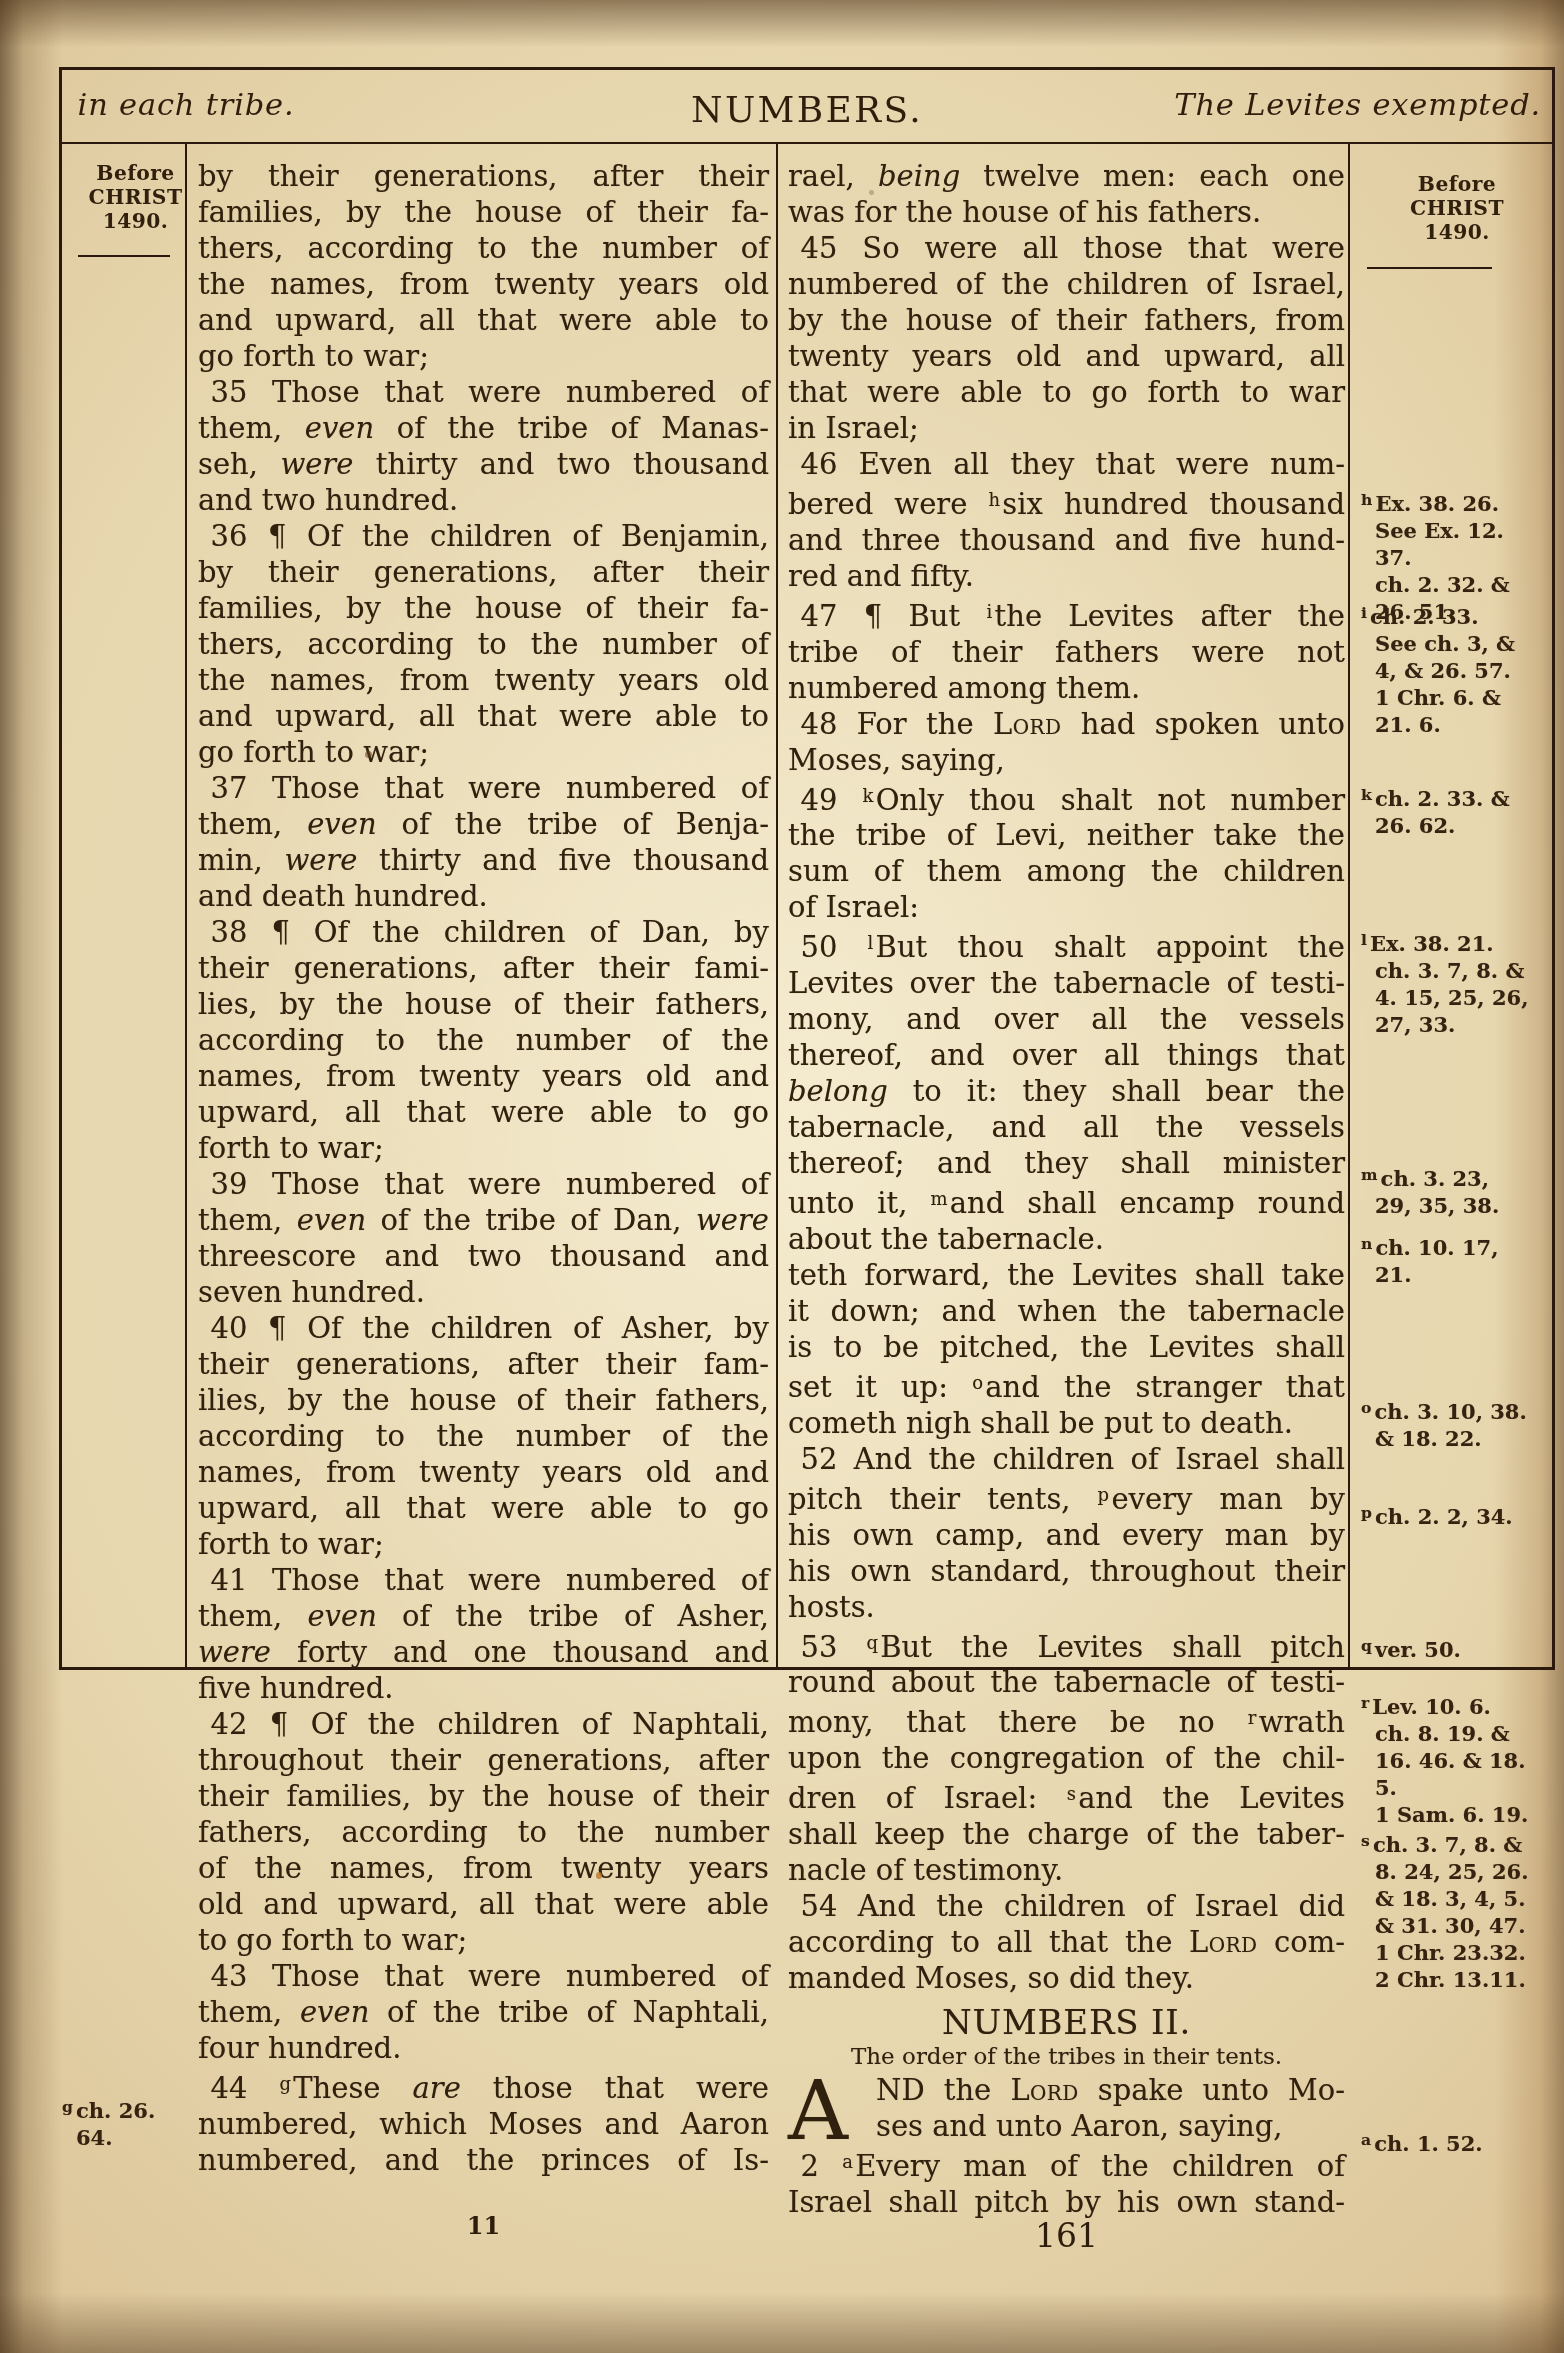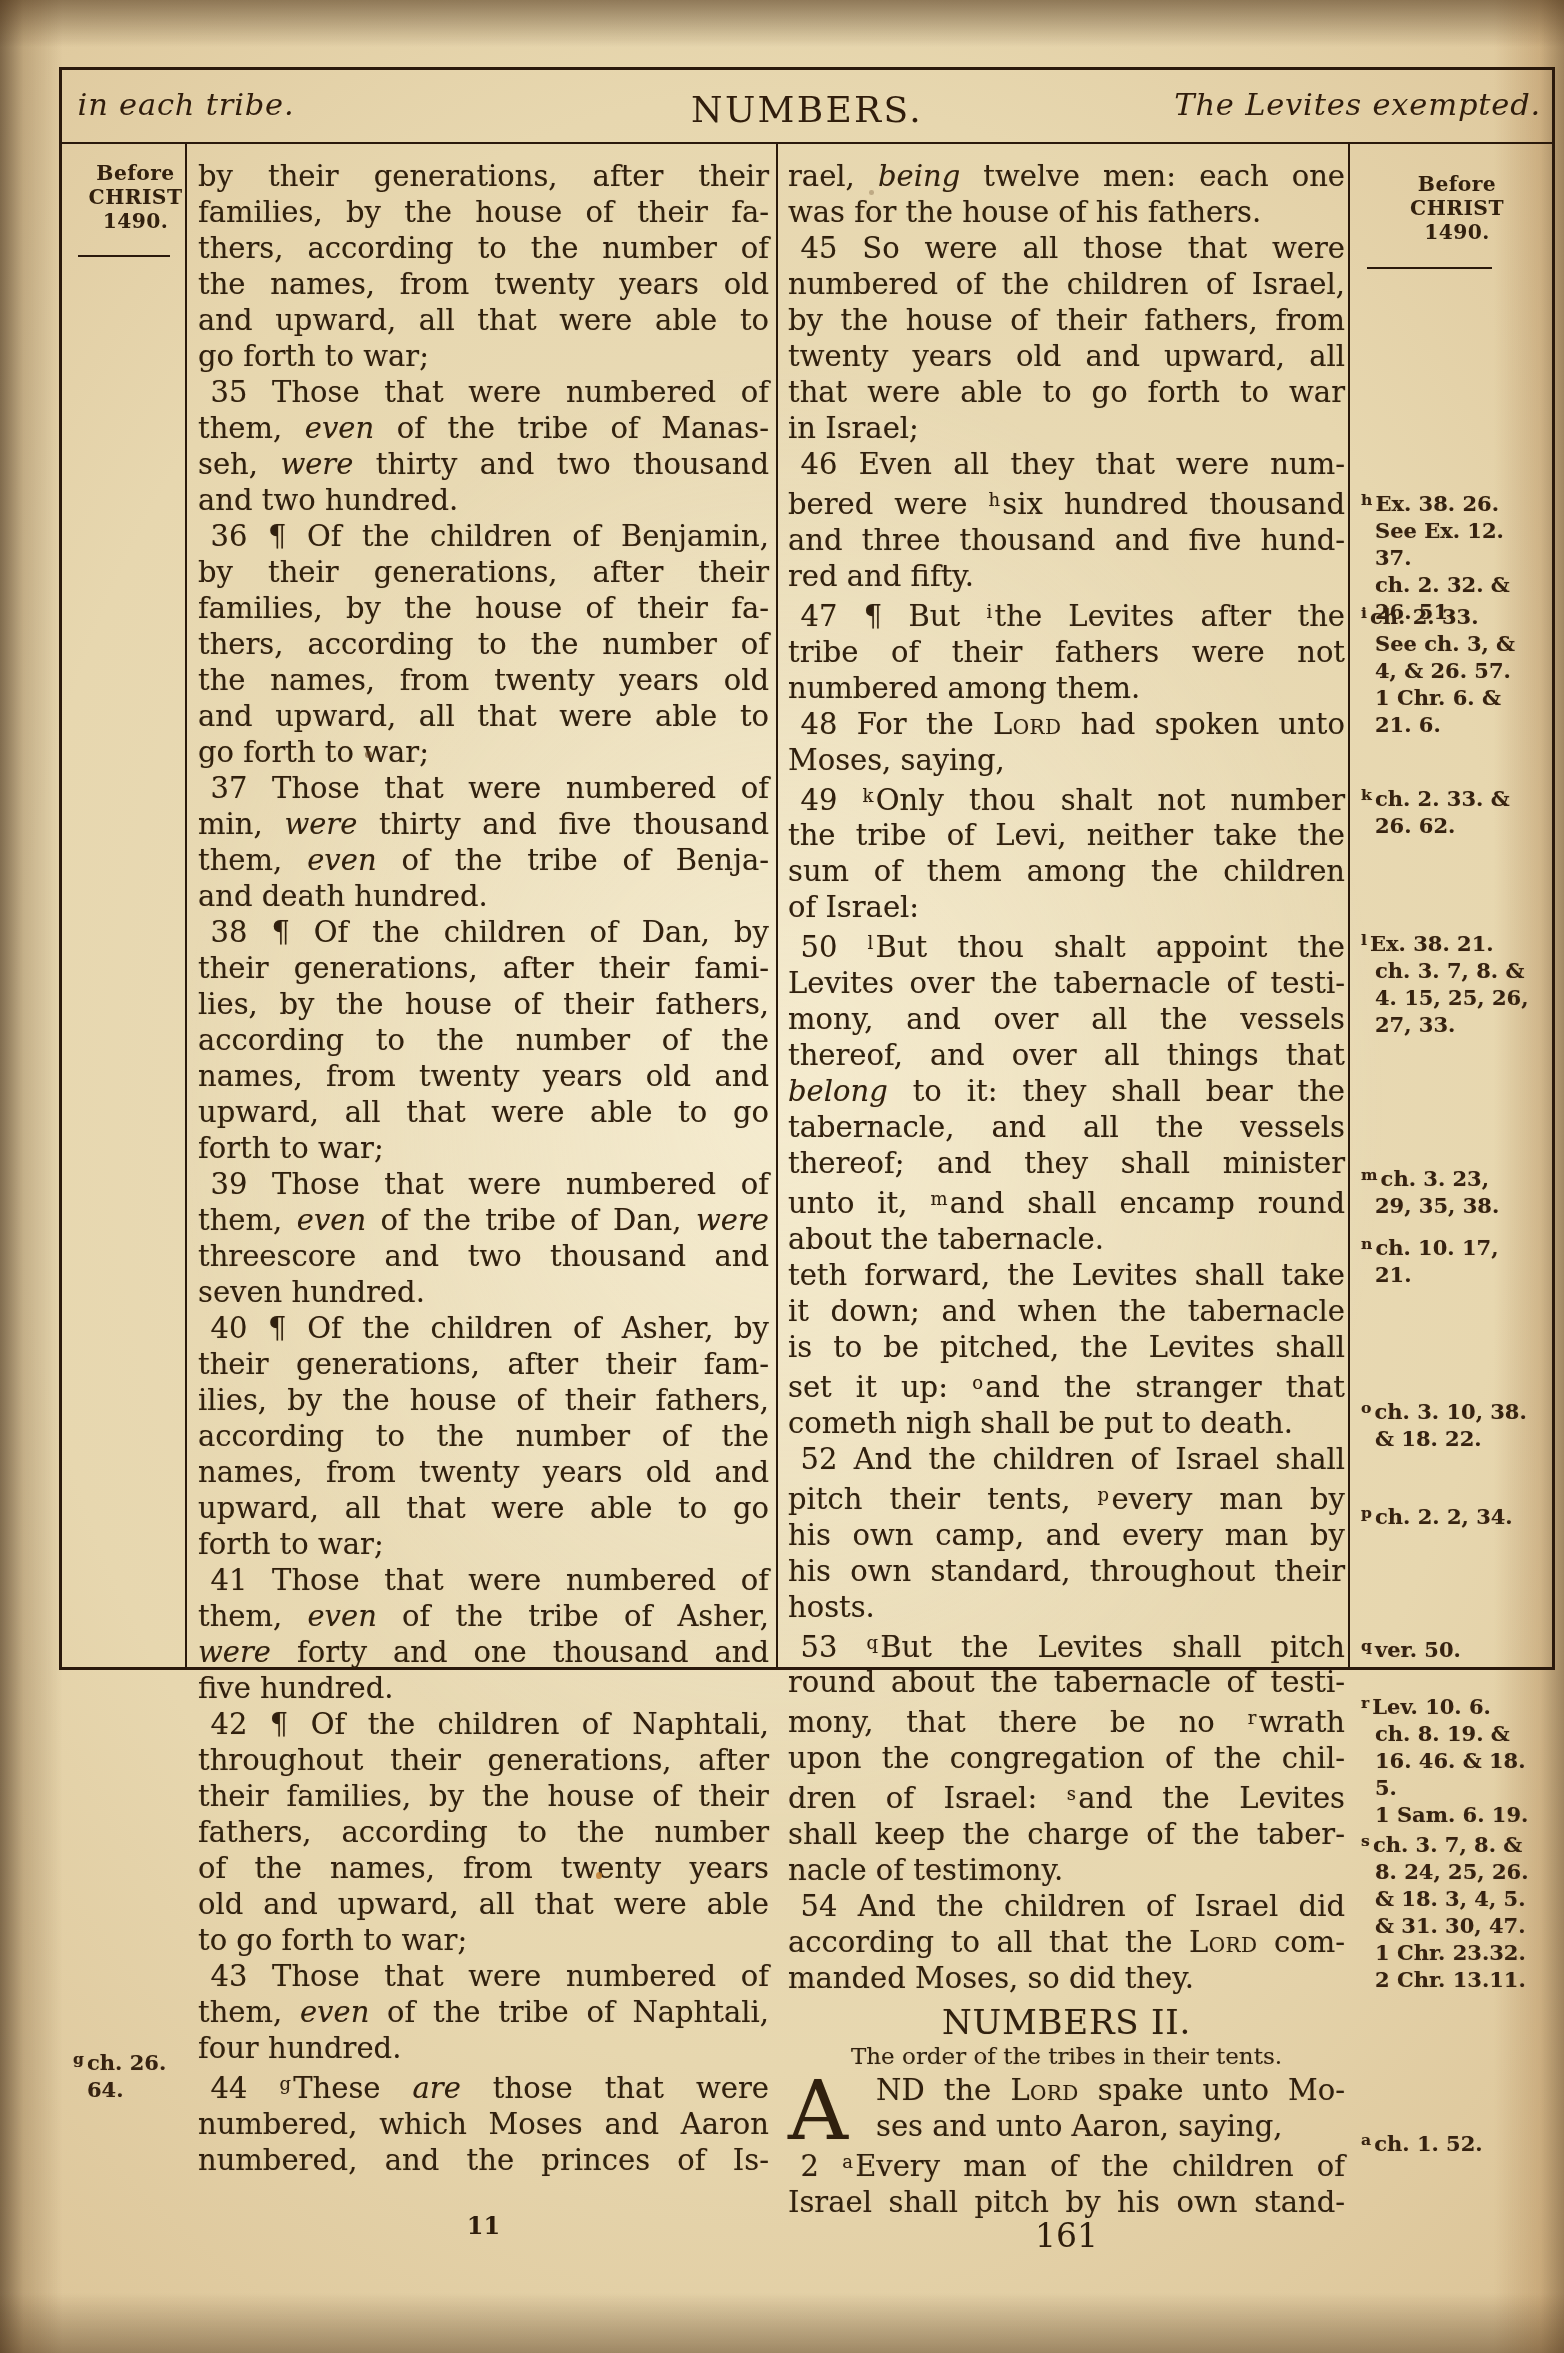--- a/index.html
+++ b/index.html
@@ -47,21 +47,21 @@
   .sc{font-variant:small-caps;letter-spacing:0.4px;}
   .line.chapter{height:45px;line-height:52px;text-align:center;text-align-last:center;
        font-size:34px;letter-spacing:0.8px;}
   .line.subtitle{height:31px;line-height:31px;text-align:left;text-align-last:center;
        font-size:23px;}
   .line.capline{padding-left:88px;position:relative;}
   .cap{position:absolute;left:0;top:3.1px;font-size:83px;line-height:72px;}
   
   .note{position:absolute;color:#362210;font-weight:700;font-size:21px;line-height:27px;
         padding-left:14px;text-shadow:0 0 0.8px rgba(84,54,24,.3);}
-  .note-l{left:11px;width:110px;}
+  .note-l{left:0;width:110px;margin-top:48px;}
   .note-r{left:1299px;width:192px;}
   .nfirst{text-indent:-14px;}
   .ncont{text-indent:0;}
   sup.nlab{font-size:15.6px;vertical-align:5.5px;margin-right:3.1px;}
   
   .sig{position:absolute;left:136px;width:571px;top:2141px;text-align:center;
        font-size:24px;font-weight:700;color:#2e1d0c;}
   .pageno{position:absolute;left:726px;width:557px;top:2146px;text-align:center;
        font-size:33px;color:#2e1d0c;}
   
@@ -110,22 +110,22 @@
       <div class="line">seh, <i>were</i> thirty and two thousand</div>
       <div class="line short">and two hundred.</div>
       <div class="line vstart">36 ¶ Of the children of Benjamin,</div>
       <div class="line">by their generations, after their</div>
       <div class="line">families, by the house of their fa-</div>
       <div class="line">thers, according to the number of</div>
       <div class="line">the names, from twenty years old</div>
       <div class="line">and upward, all that were able to</div>
       <div class="line short">go forth to war;</div>
       <div class="line vstart">37 Those that were numbered of</div>
+      <div class="line">them, <i>even</i> of the tribe of Benja-</div>
       <div class="line">min, <i>were</i> thirty and five thousand</div>
-      <div class="line">them, <i>even</i> of the tribe of Benja-</div>
       <div class="line short">and death hundred.</div>
       <div class="line vstart">38 ¶ Of the children of Dan, by</div>
       <div class="line">their generations, after their fami-</div>
       <div class="line">lies, by the house of their fathers,</div>
       <div class="line">according to the number of the</div>
       <div class="line">names, from twenty years old and</div>
       <div class="line">upward, all that were able to go</div>
       <div class="line short">forth to war;</div>
       <div class="line vstart">39 Those that were numbered of</div>
       <div class="line">them, <i>even</i> of the tribe of Dan, <i>were</i></div>

